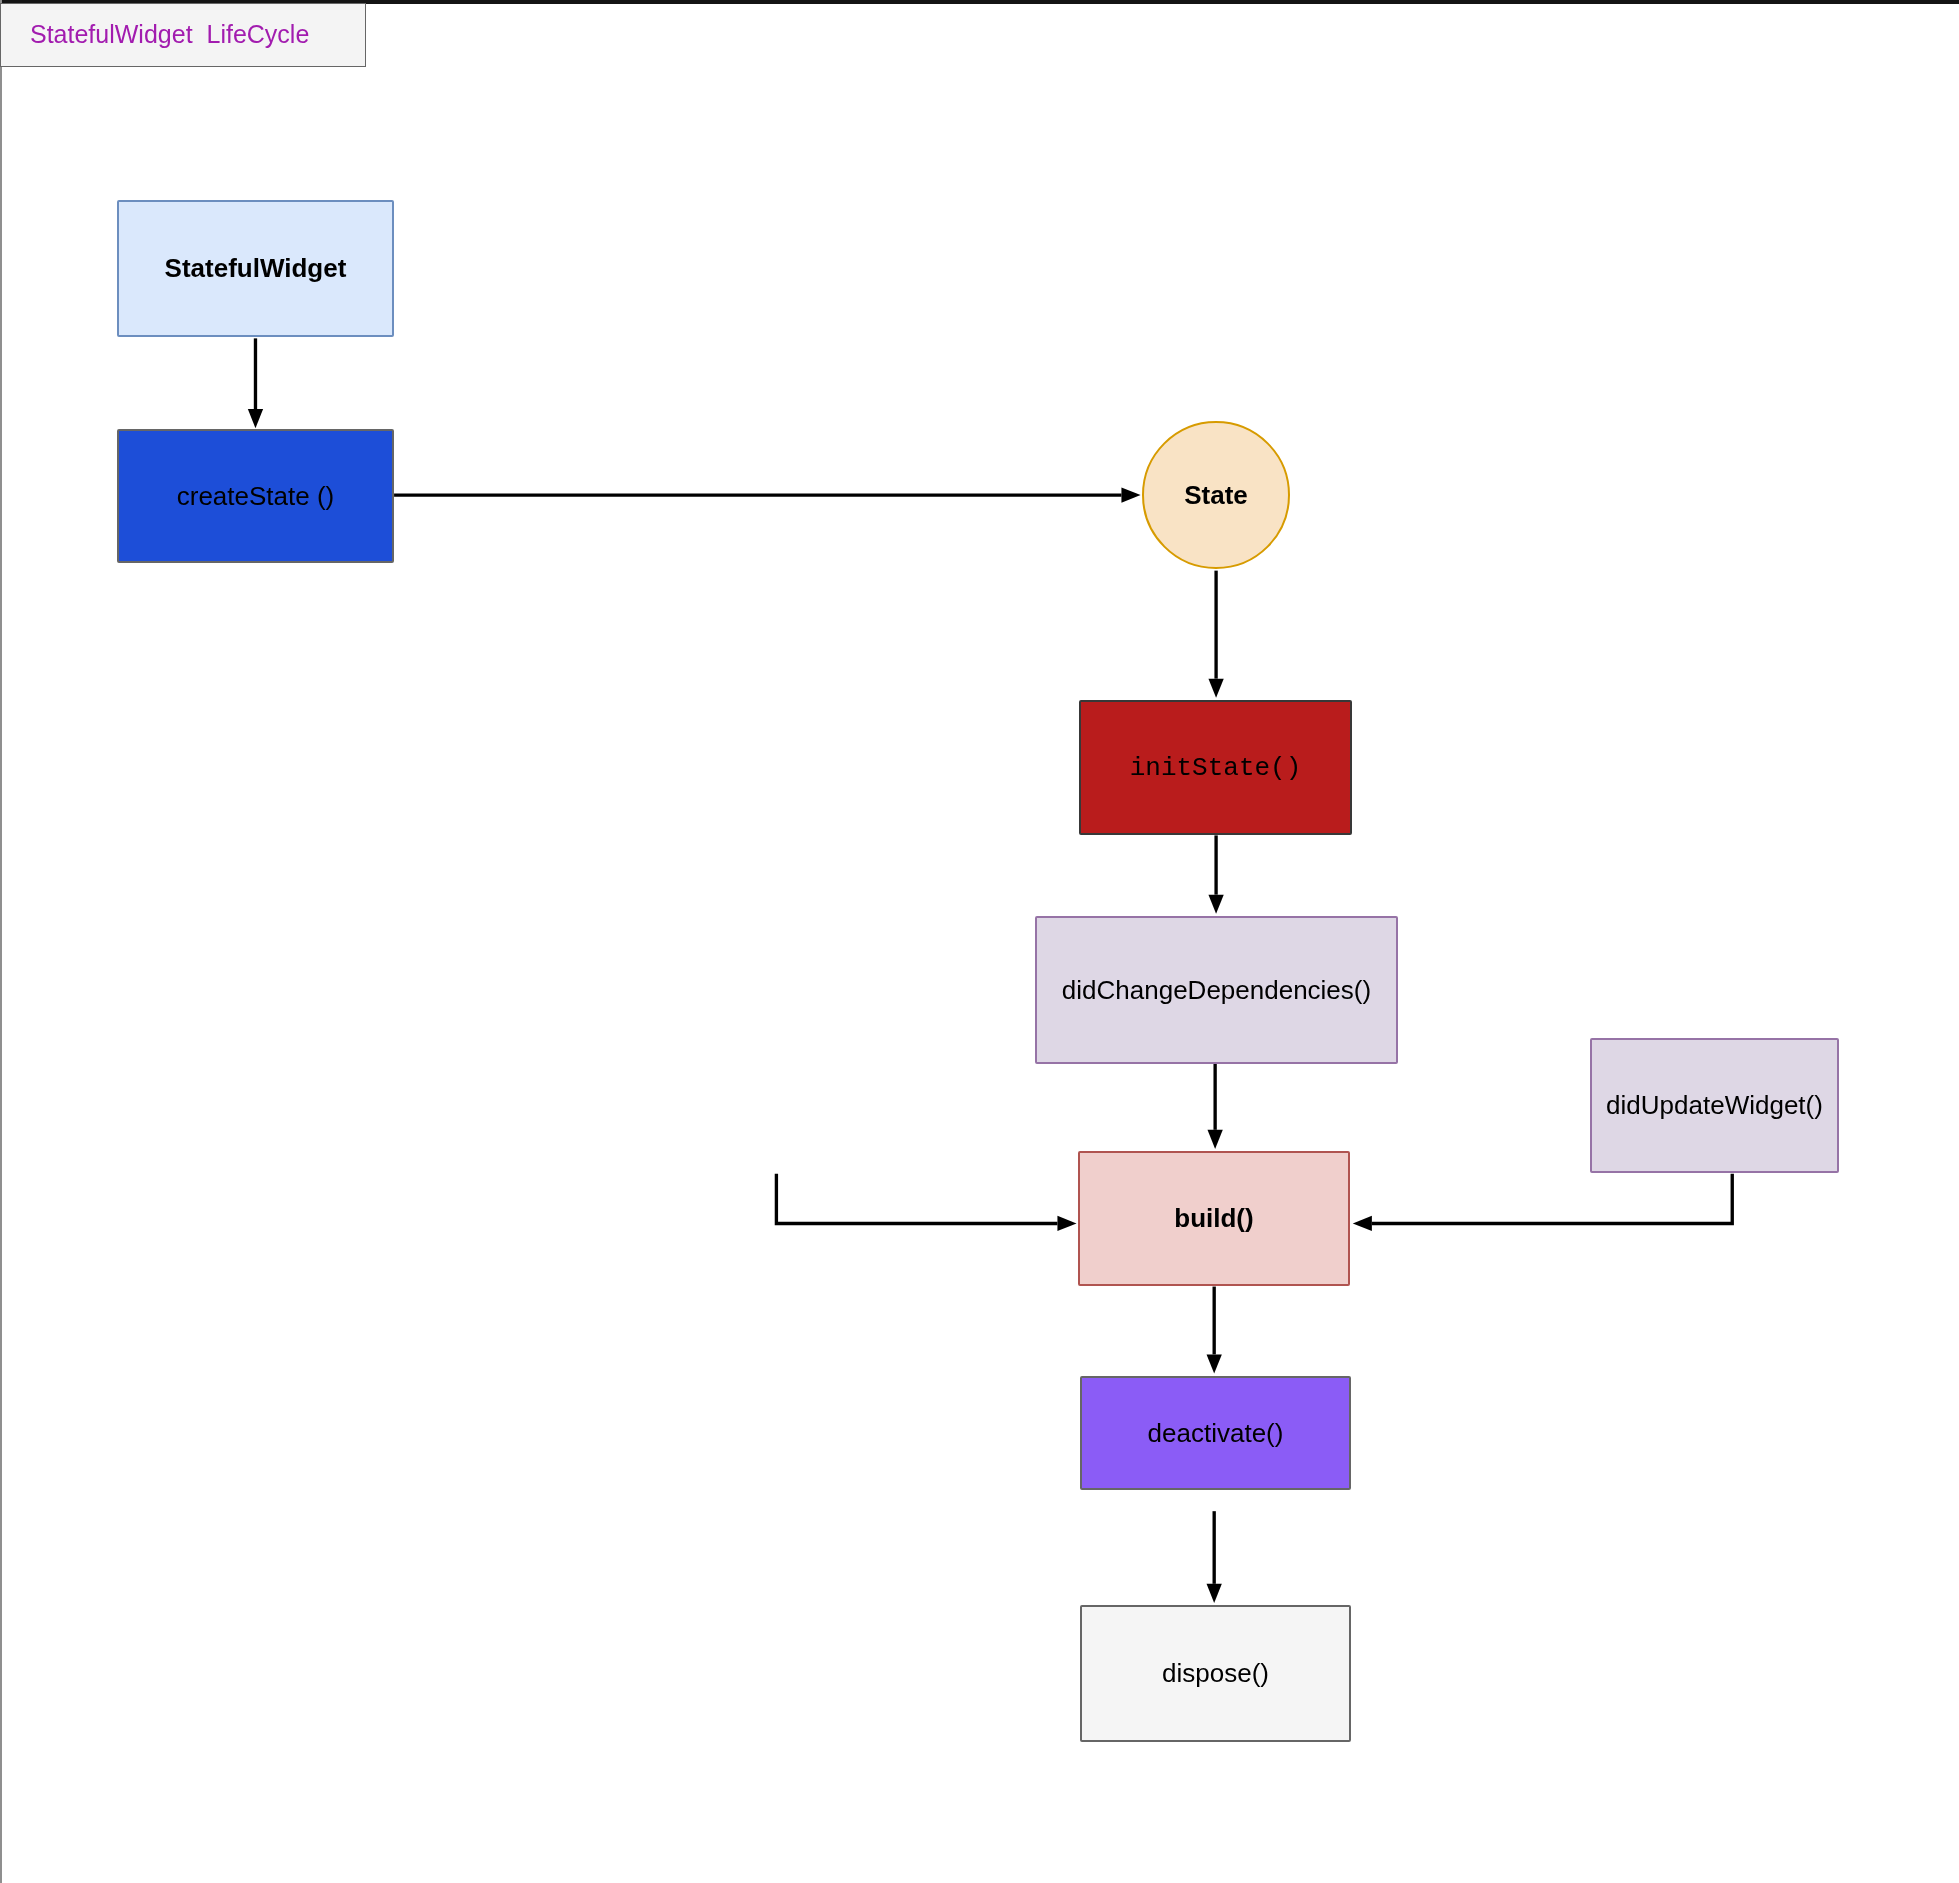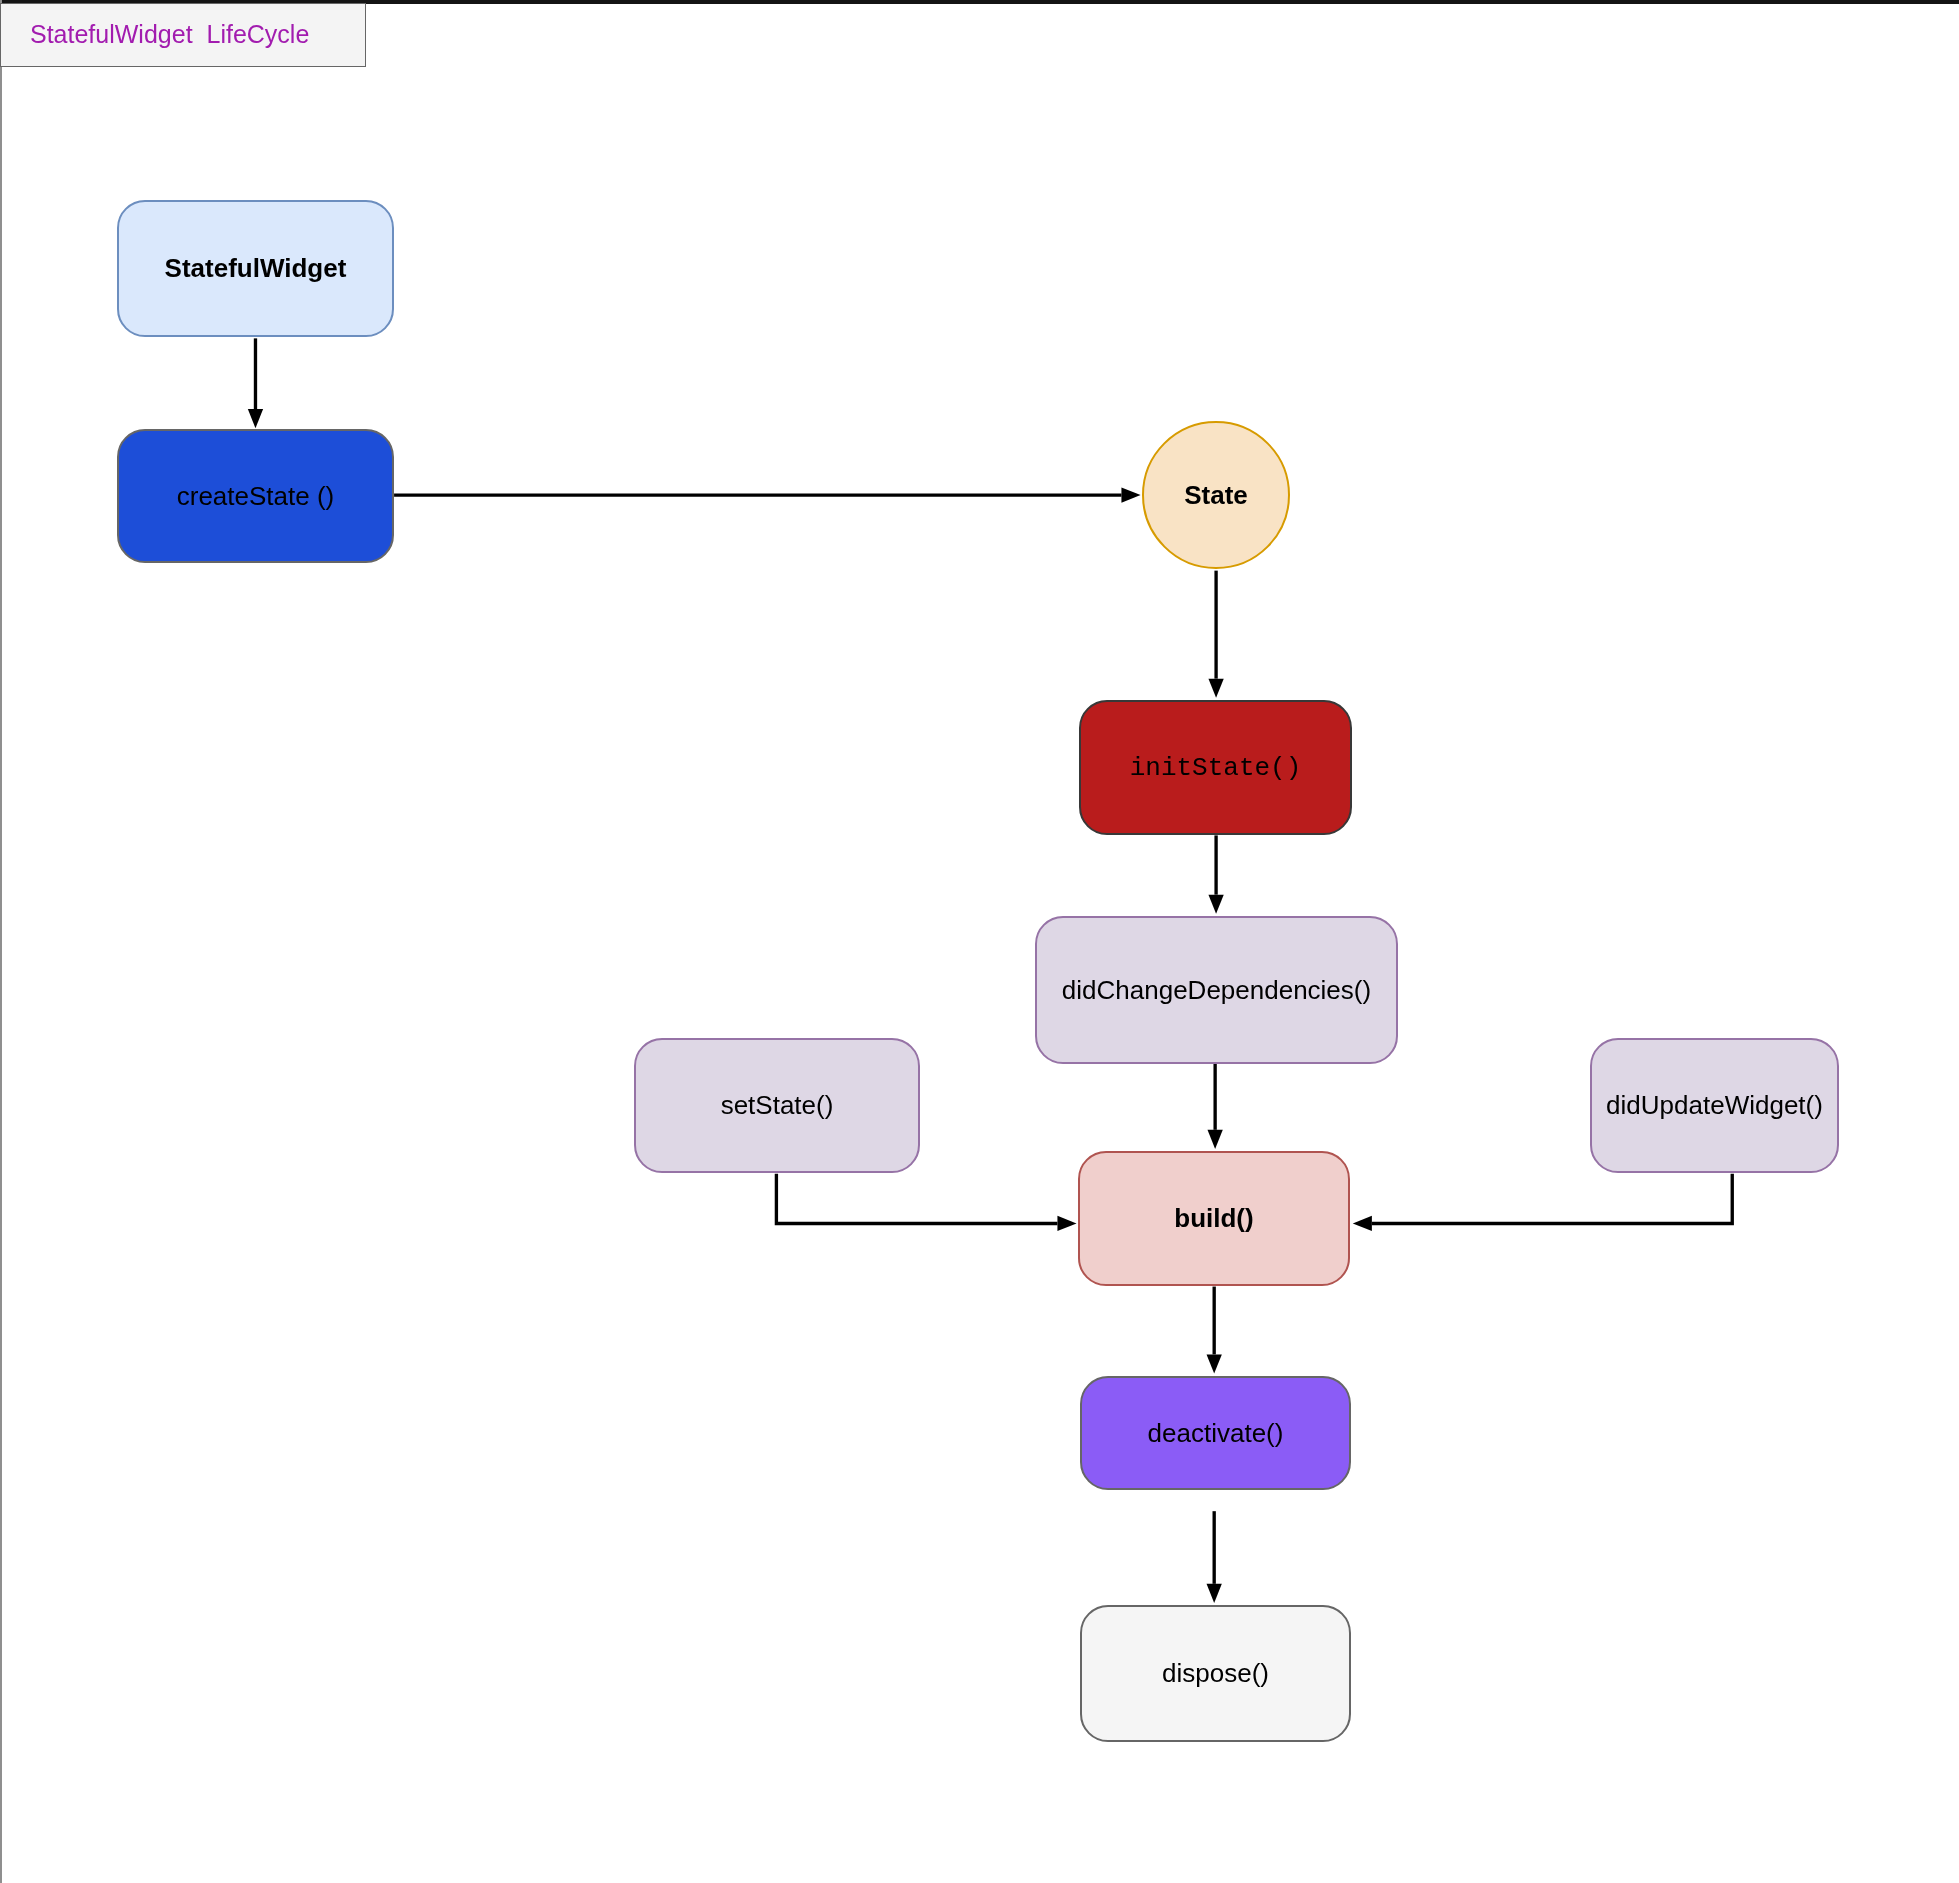--- a/index.html
+++ b/index.html
@@ -45,21 +45,21 @@
     position: absolute;
     box-sizing: border-box;
     display: flex;
     align-items: center;
     justify-content: center;
     text-align: center;
     font-size: 26px;
     color: #000000;
     border-style: solid;
     border-width: 2.4px;
-    border-radius: 28px;
+    border-radius: 2px;
   }
   .node.bold { font-weight: bold; }
   .node.circle { border-radius: 50%; }
 
   .n-statefulwidget { left: 117px; top: 200px;  width: 277px; height: 137px; background: #dae8fc; border-color: #6c8ebf; }
   .n-createstate    { left: 117px; top: 429px;  width: 277px; height: 134px; background: #1d4ed8; border-color: #666666; }
   .n-state          { left: 1142px; top: 421px; width: 148px; height: 148px; background: #f9e3c5; border-color: #d79b00; }
   .n-initstate      { left: 1079px; top: 700px; width: 273px; height: 135px; background: #b91c1c; border-color: #383838; font-family: Liberation Mono, monospace; }
   .n-didchange      { left: 1035px; top: 916px; width: 363px; height: 148px; background: #ded7e5; border-color: #9673a6; }
   .n-setstate       { left: 634px;  top: 1038px; width: 286px; height: 135px; background: #ded7e5; border-color: #9673a6; }
@@ -122,23 +122,20 @@
   </div>
 
   <div class="node n-initstate">
     <span>initState()</span>
   </div>
 
   <div class="node n-didchange">
     <span>didChangeDependencies()</span>
   </div>
 
-  <div class="node n-setstate">
-    <span>setState()</span>
-  </div>
 
   <div class="node n-didupdate">
     <span>didUpdateWidget()</span>
   </div>
 
   <div class="node bold n-build">
     <span>build()</span>
   </div>
 
   <div class="node n-deactivate">

